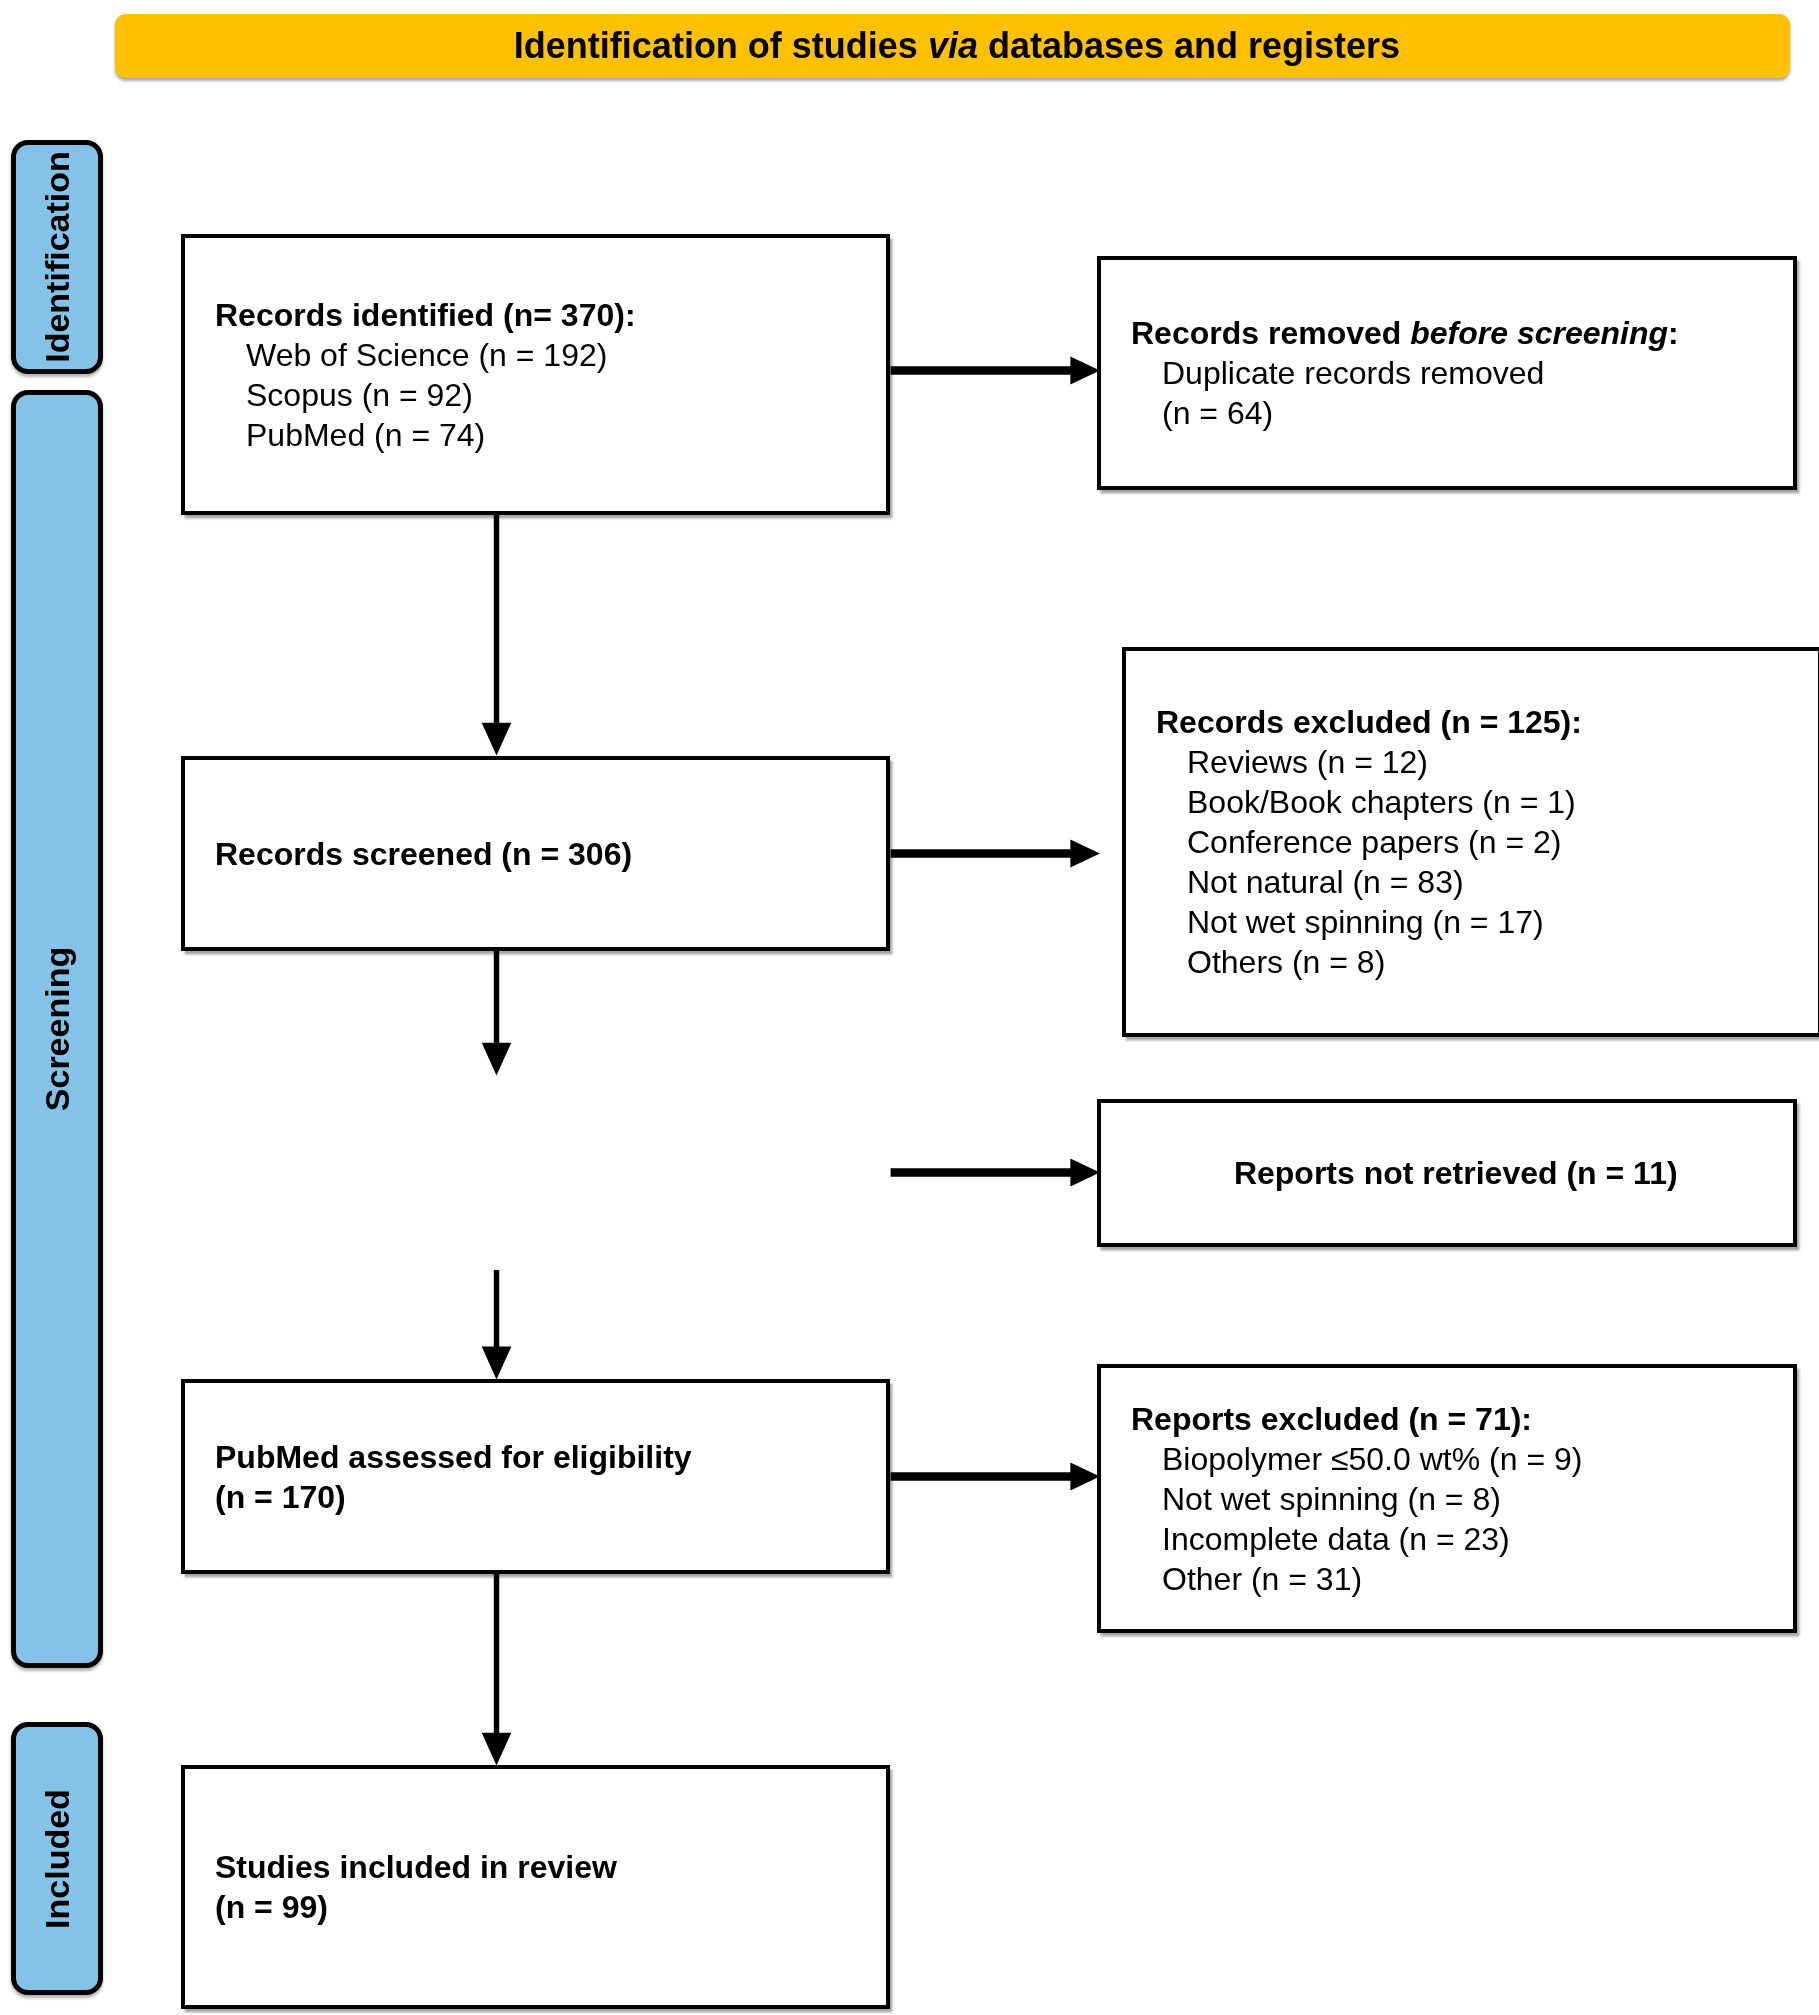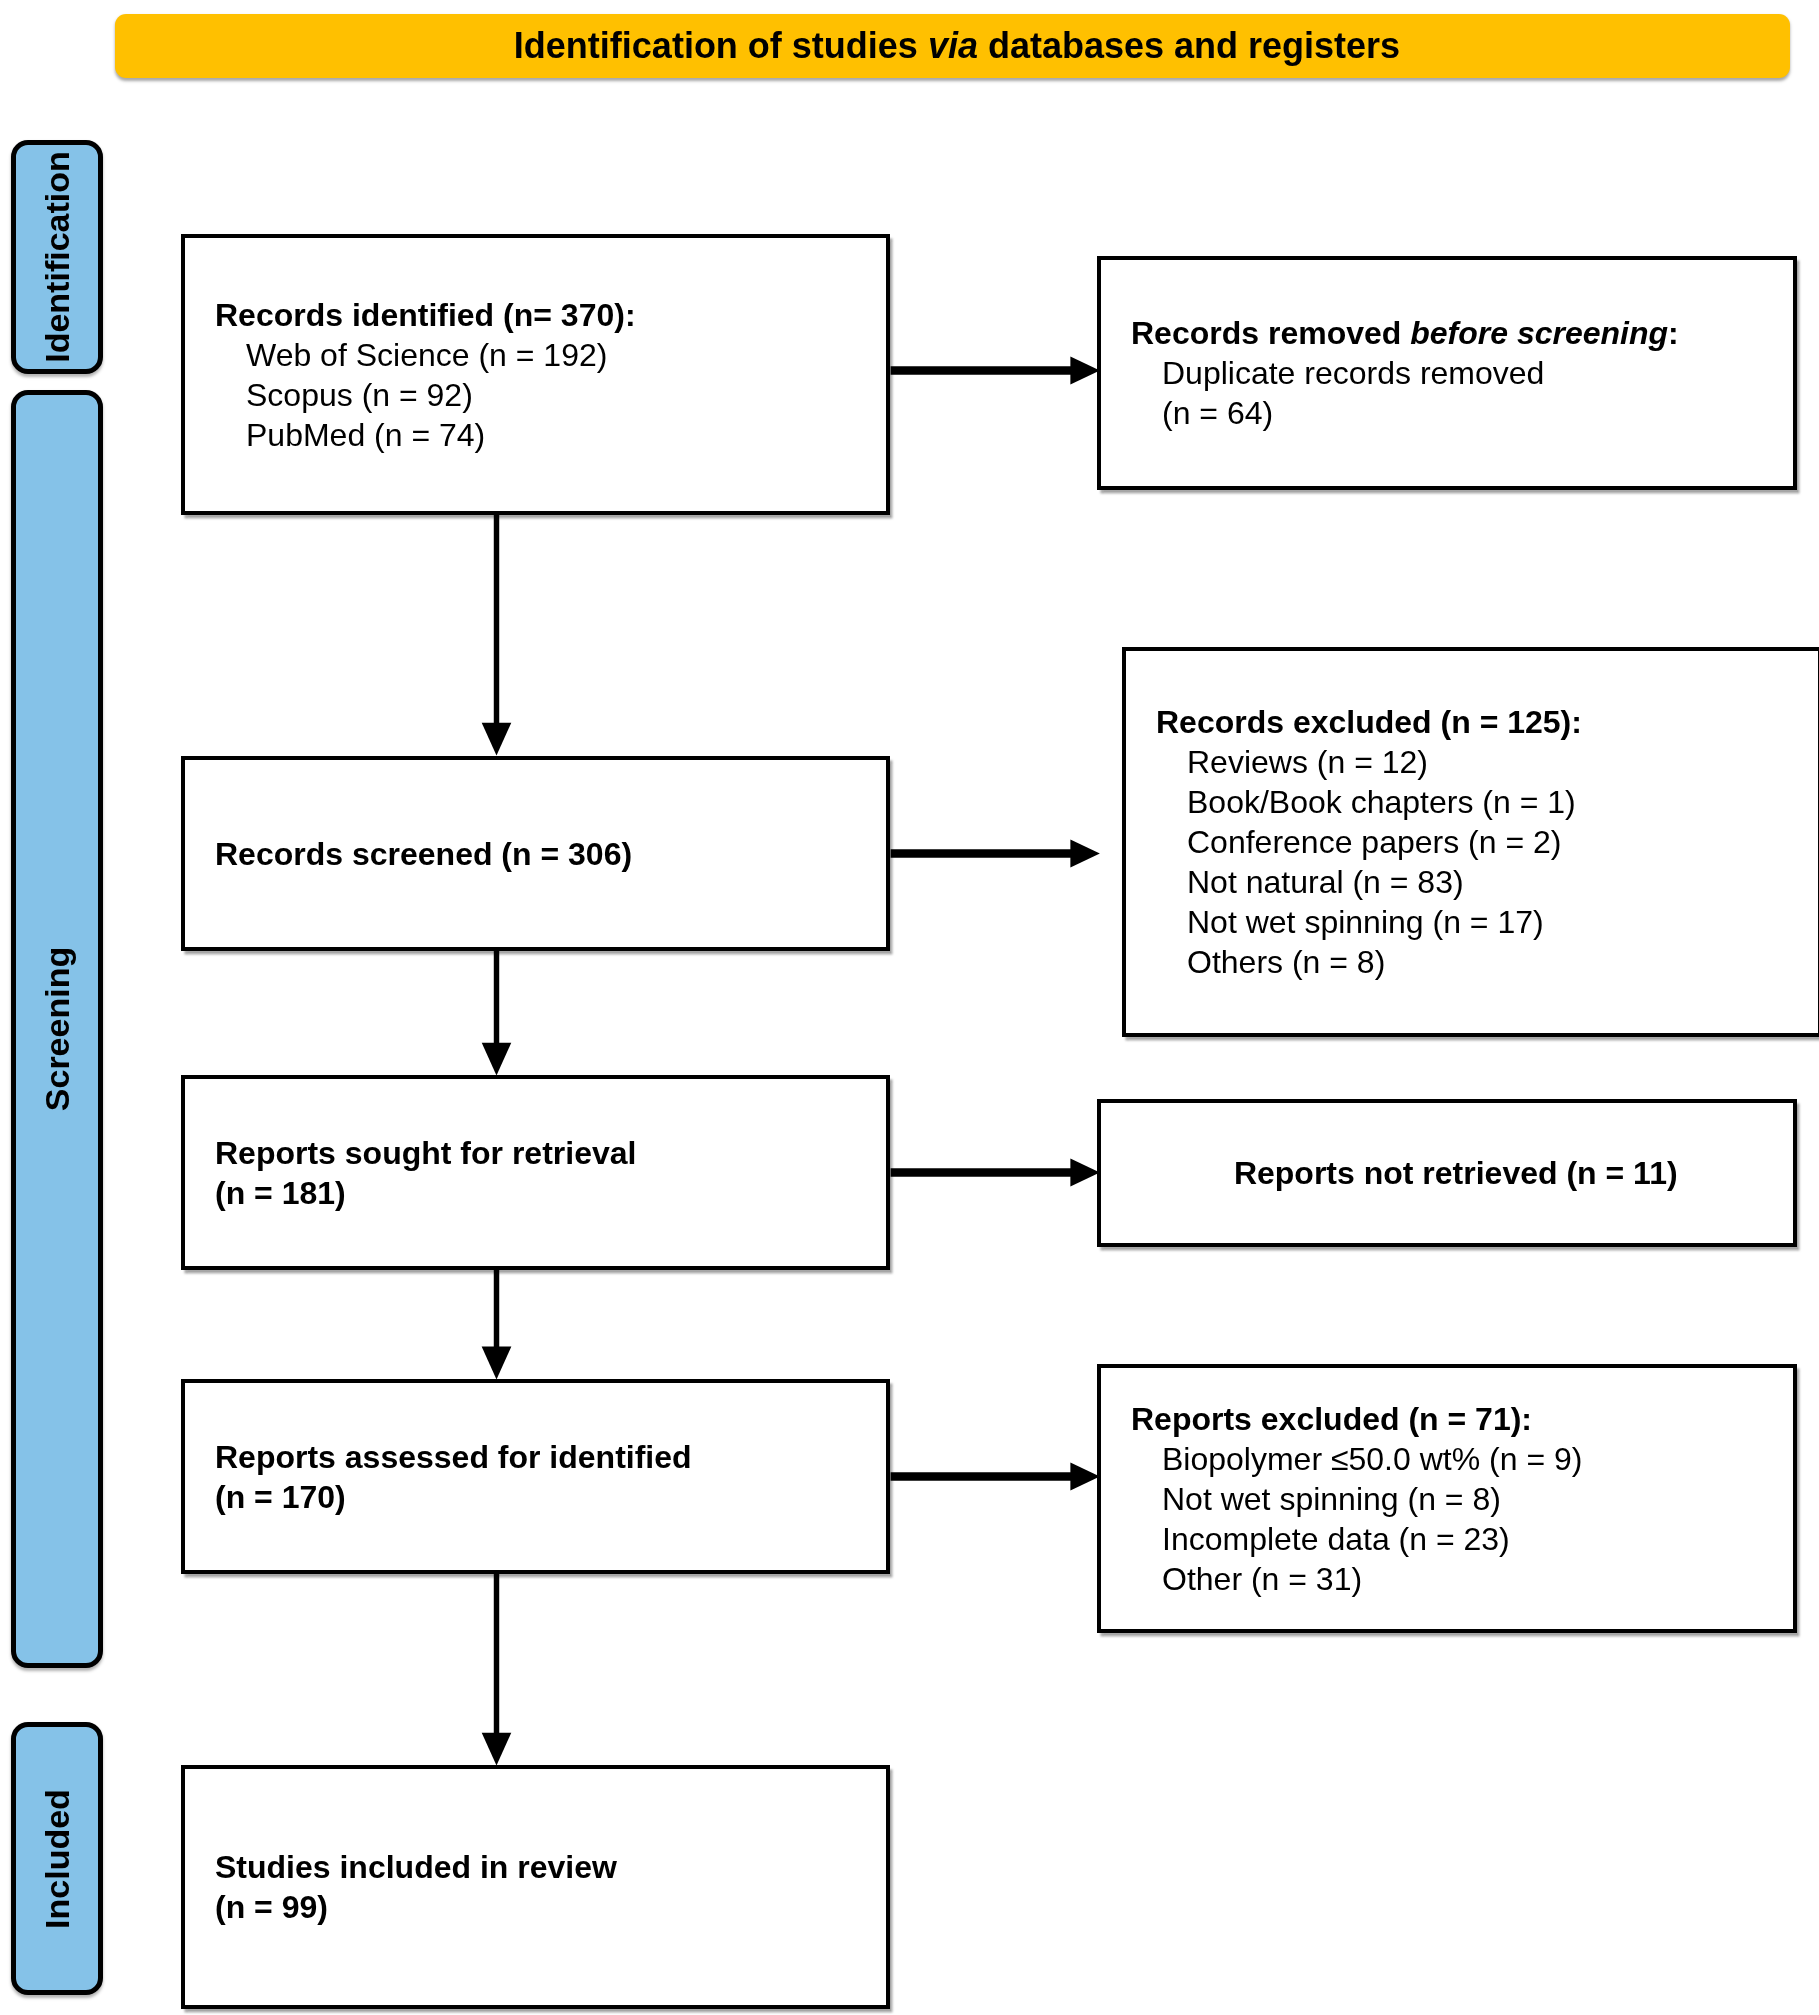--- a/index.html
+++ b/index.html
@@ -178,27 +178,23 @@
     <div class="line head">Records identified (n= 370):</div>
     <div class="line sub">Web of Science (n = 192)</div>
     <div class="line sub">Scopus (n = 92)</div>
     <div class="line sub">PubMed (n = 74)</div>
   </div>
 
   <div class="flow-box" id="box-screened">
     <div class="line head">Records screened (n = 306)</div>
   </div>
 
-  <div class="flow-box" id="box-sought">
-    <div class="line head">Reports sought for retrieval</div>
-    <div class="line head">(n = 181)</div>
-  </div>
 
   <div class="flow-box" id="box-assessed">
-    <div class="line head">Reports assessed for identified</div>
+    <div class="line head">PubMed assessed for eligibility</div>
     <div class="line head">(n = 170)</div>
   </div>
 
   <div class="flow-box" id="box-included">
     <div class="line head">Studies included in review</div>
     <div class="line head">(n = 99)</div>
   </div>
 
   <div class="flow-box" id="box-removed">
     <div class="line head"><span>Records removed </span><i>before screening</i><span>:</span></div>

